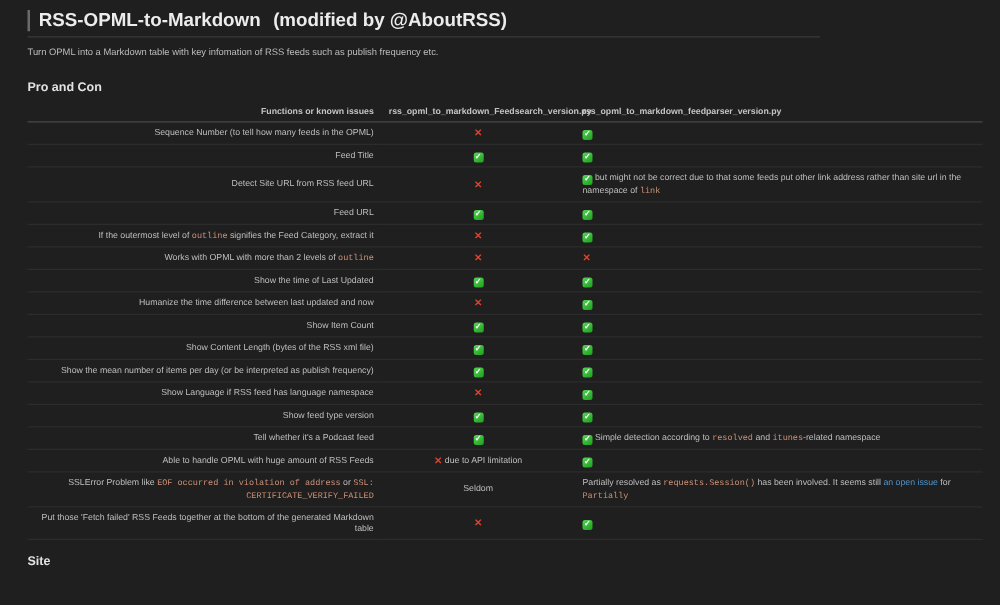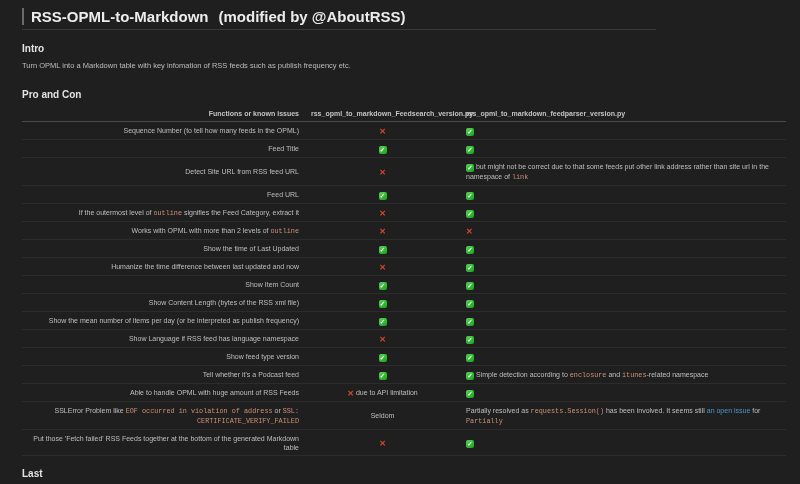--- a/index.html
+++ b/index.html
@@ -56,21 +56,20 @@
 
 <div class="page">
 
   <div class="h1-wrap">
     <span class="h1-bar"></span>
     <h1>
       <span>RSS-OPML-to-Markdown</span><span class="h1-suffix">(modified by @AboutRSS)</span>
     </h1>
   </div>
 
-  <h2 class="mt-intro">Intro</h2>
   <p class="body">Turn OPML into a Markdown table with key infomation of RSS feeds such as publish frequency etc.</p>
 
   <h2 class="mt-procon">Pro and Con</h2>
 
   <table>
     <colgroup>
       <col class="col-feature">
         <col class="col-feedsearch">
         <col class="col-feedparser">
     </colgroup>
@@ -143,35 +142,35 @@
           <td class="al-l"><span class="mark-check">✓</span></td>
         </tr>
         <tr>
           <td class="al-r"><span>Show feed type version</span></td>
           <td class="al-c"><span class="mark-check">✓</span></td>
           <td class="al-l"><span class="mark-check">✓</span></td>
         </tr>
         <tr>
           <td class="al-r"><span>Tell whether it's a Podcast feed</span></td>
           <td class="al-c"><span class="mark-check">✓</span></td>
-          <td class="al-l"><span class="mark-check">✓</span><span> Simple detection according to </span><span class="code">enclosure</span><span> and </span><span class="code">itunes</span><span>-related namespace</span></td>
+          <td class="al-l"><span class="mark-check">✓</span><span> Simple detection according to </span><span class="code">resolved</span><span> and </span><span class="code">itunes</span><span>-related namespace</span></td>
         </tr>
         <tr>
           <td class="al-r"><span>Able to handle OPML with huge amount of RSS Feeds</span></td>
           <td class="al-c"><span class="mark-cross">✕</span><span> due to API limitation</span></td>
           <td class="al-l"><span class="mark-check">✓</span></td>
         </tr>
         <tr>
           <td class="al-r"><span>SSLError Problem like </span><span class="code">EOF occurred in violation of address</span><span> or </span><span class="code">SSL: CERTIFICATE_VERIFY_FAILED</span></td>
           <td class="al-c"><span>Seldom</span></td>
           <td class="al-l"><span>Partially resolved as </span><span class="code">requests.Session()</span><span> has been involved. It seems still </span><a class="link">an open issue</a><span> for </span><span class="code">Partially</span></td>
         </tr>
         <tr>
           <td class="al-r"><span>Put those 'Fetch failed' RSS Feeds together at the bottom of the generated Markdown table</span></td>
           <td class="al-c"><span class="mark-cross">✕</span></td>
           <td class="al-l"><span class="mark-check">✓</span></td>
         </tr>
       </tbody>
   </table>
 
-  <h2 class="mt-usage">Last</h2>
+  <h2 class="mt-usage">Site</h2>
 
 </div>
 
 </body></html>

